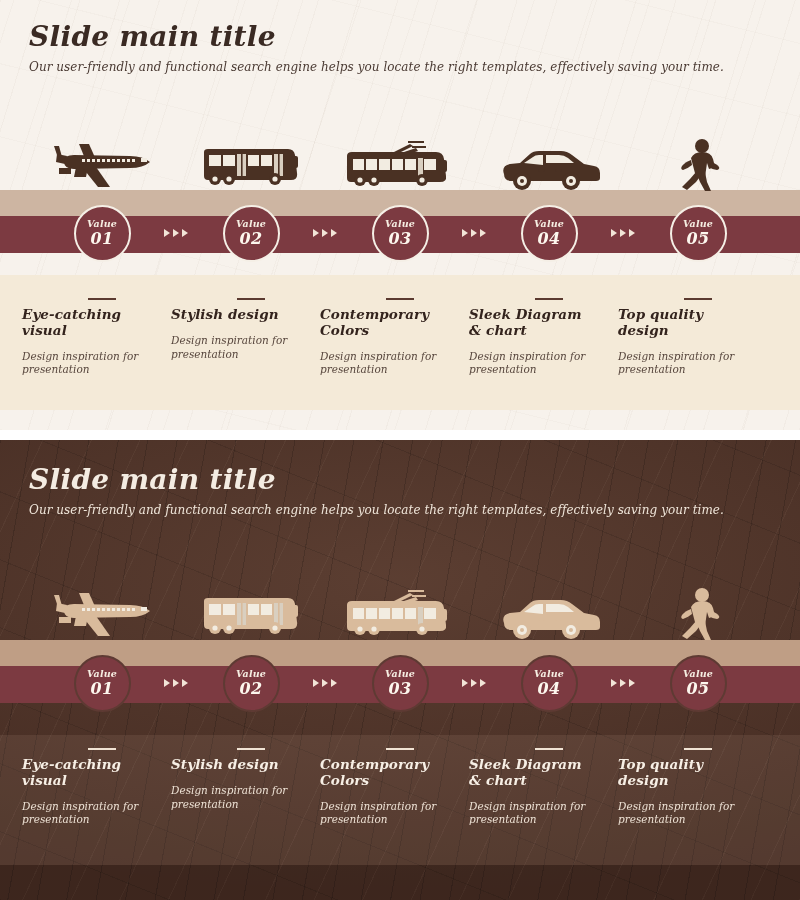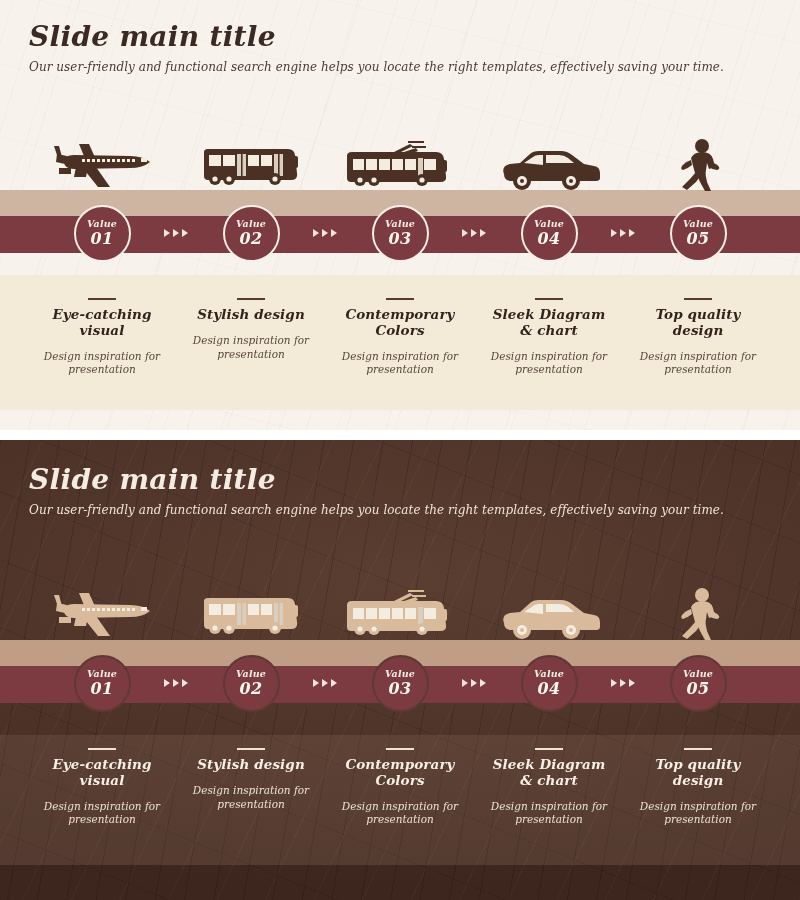--- a/index.html
+++ b/index.html
@@ -97,21 +97,21 @@
     transform:translate(-50%,-50%);
   }
   .arrows i {
     display:block; width:0; height:0;
     border-top:4.5px solid transparent; border-bottom:4.5px solid transparent;
     border-left:6px solid #f2e6d8;
   }
 
   
   .captions { position:absolute; left:0; width:800px; z-index:6; }
-  .cap-cell { position:absolute; width:160px; text-align:center; }
+  .cap-cell { position:absolute; width:160px; text-align:left; }
   .cap-rule {
     width:28px; height:2px; margin:0 auto 7px auto;
   }
   #slide-light .cap-rule { background:#5b3a30; }
   #slide-dark  .cap-rule { background:#f0e3d4; }
   .cap-title {
     font-family:"DejaVu Serif", serif; font-style:italic; font-weight:700;
     font-size:13.5px; line-height:1.18; letter-spacing:.1px;
   }
   .cap-desc {

